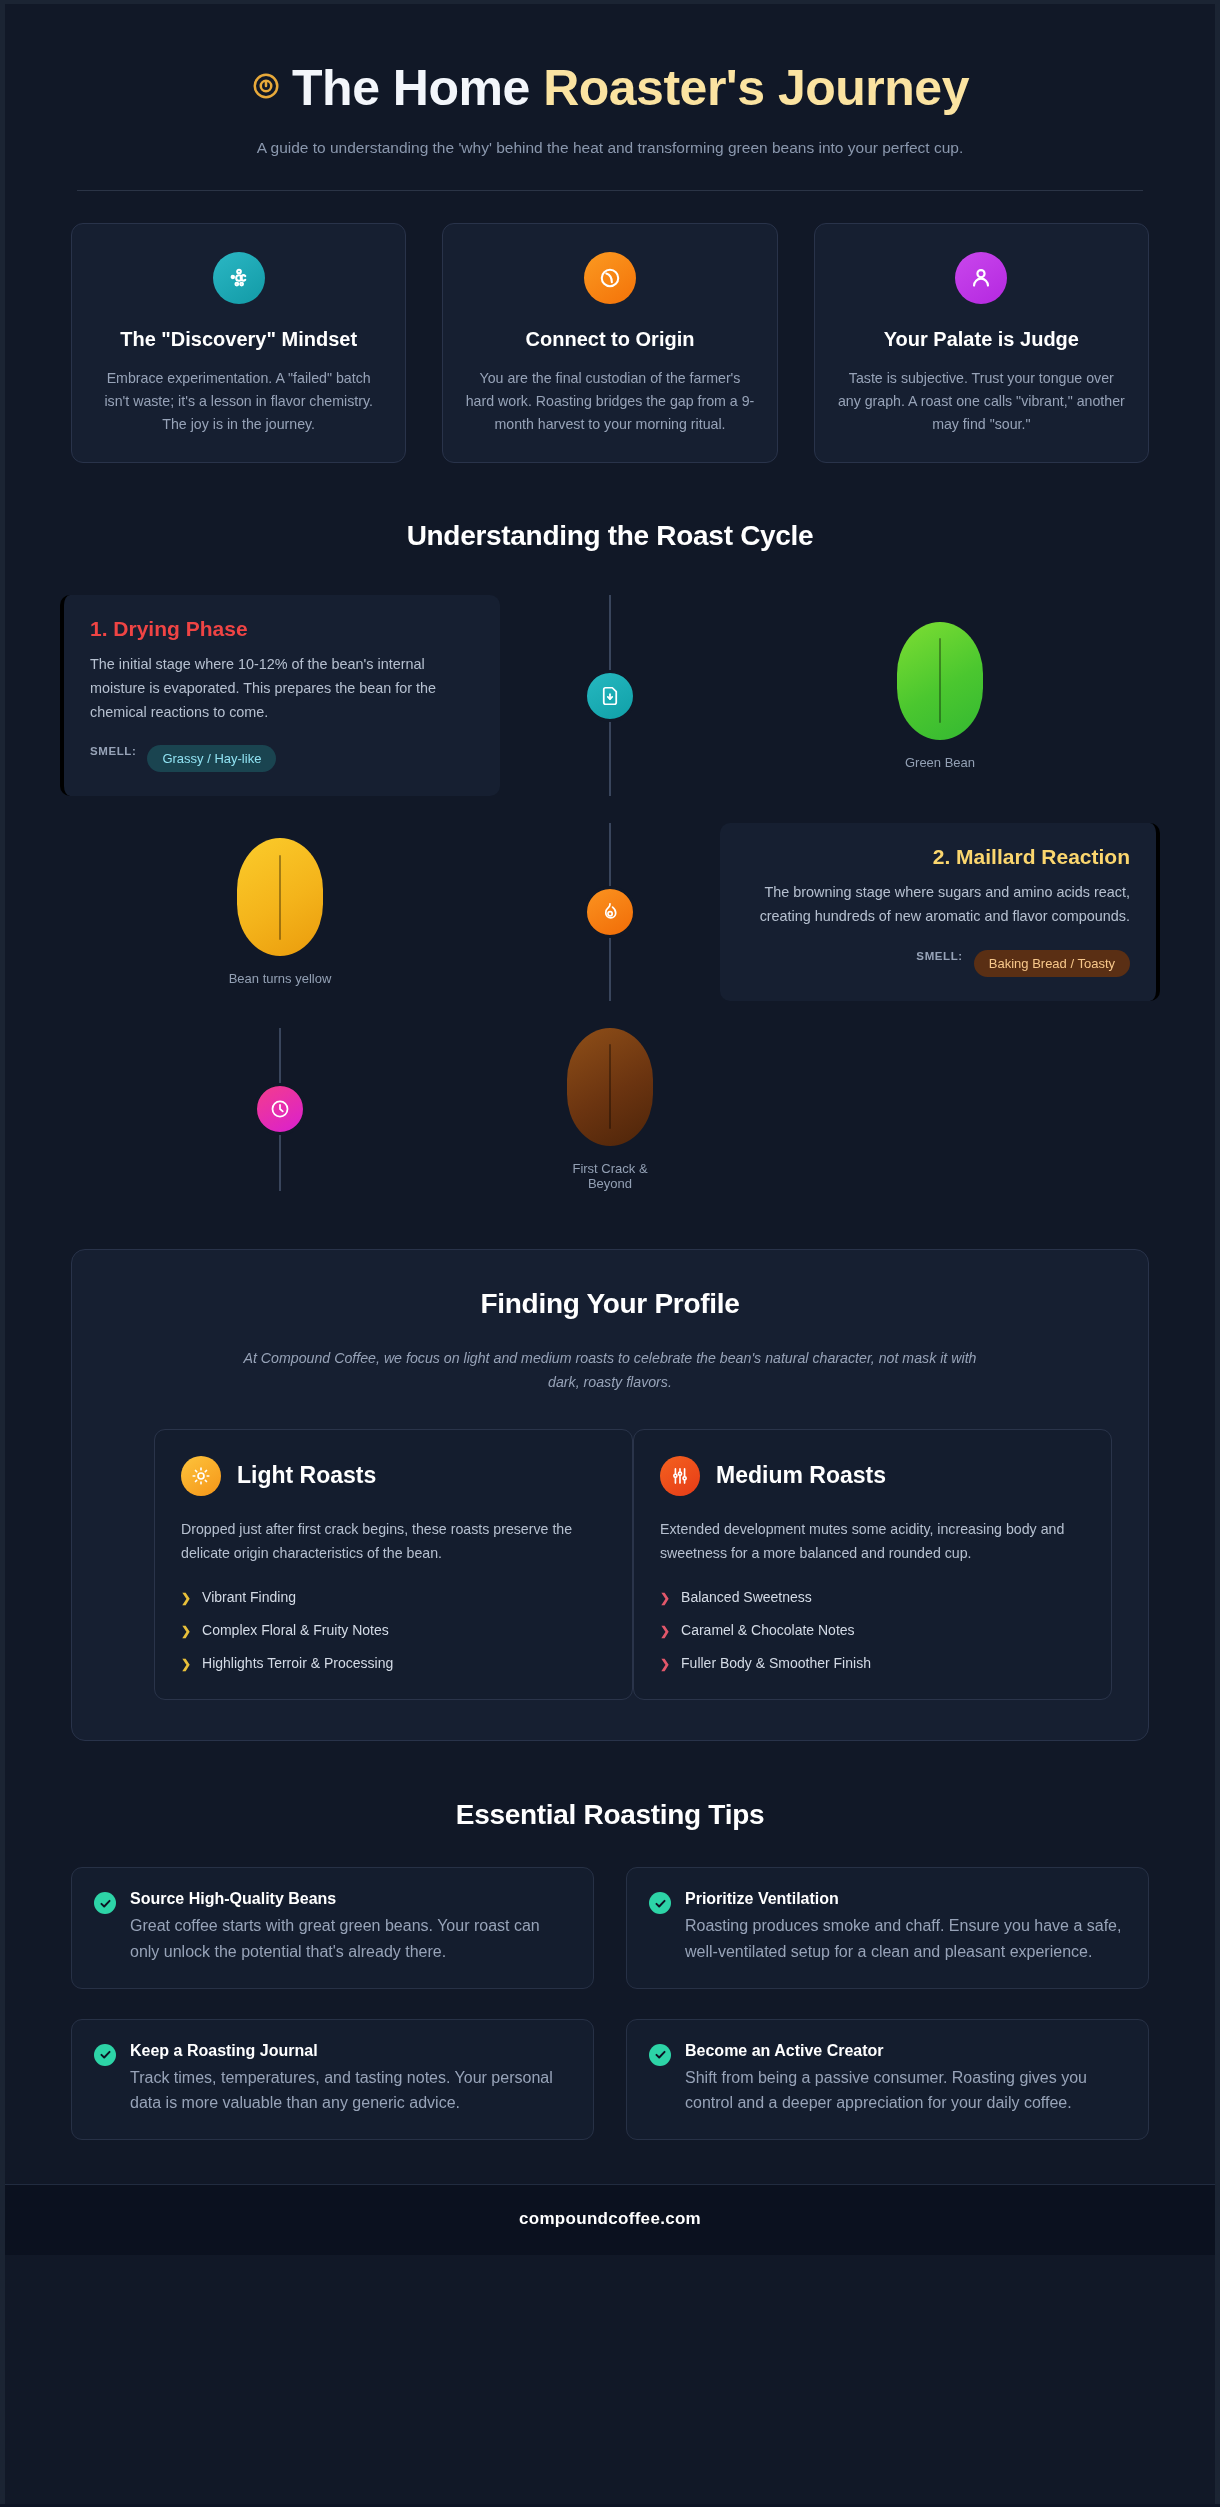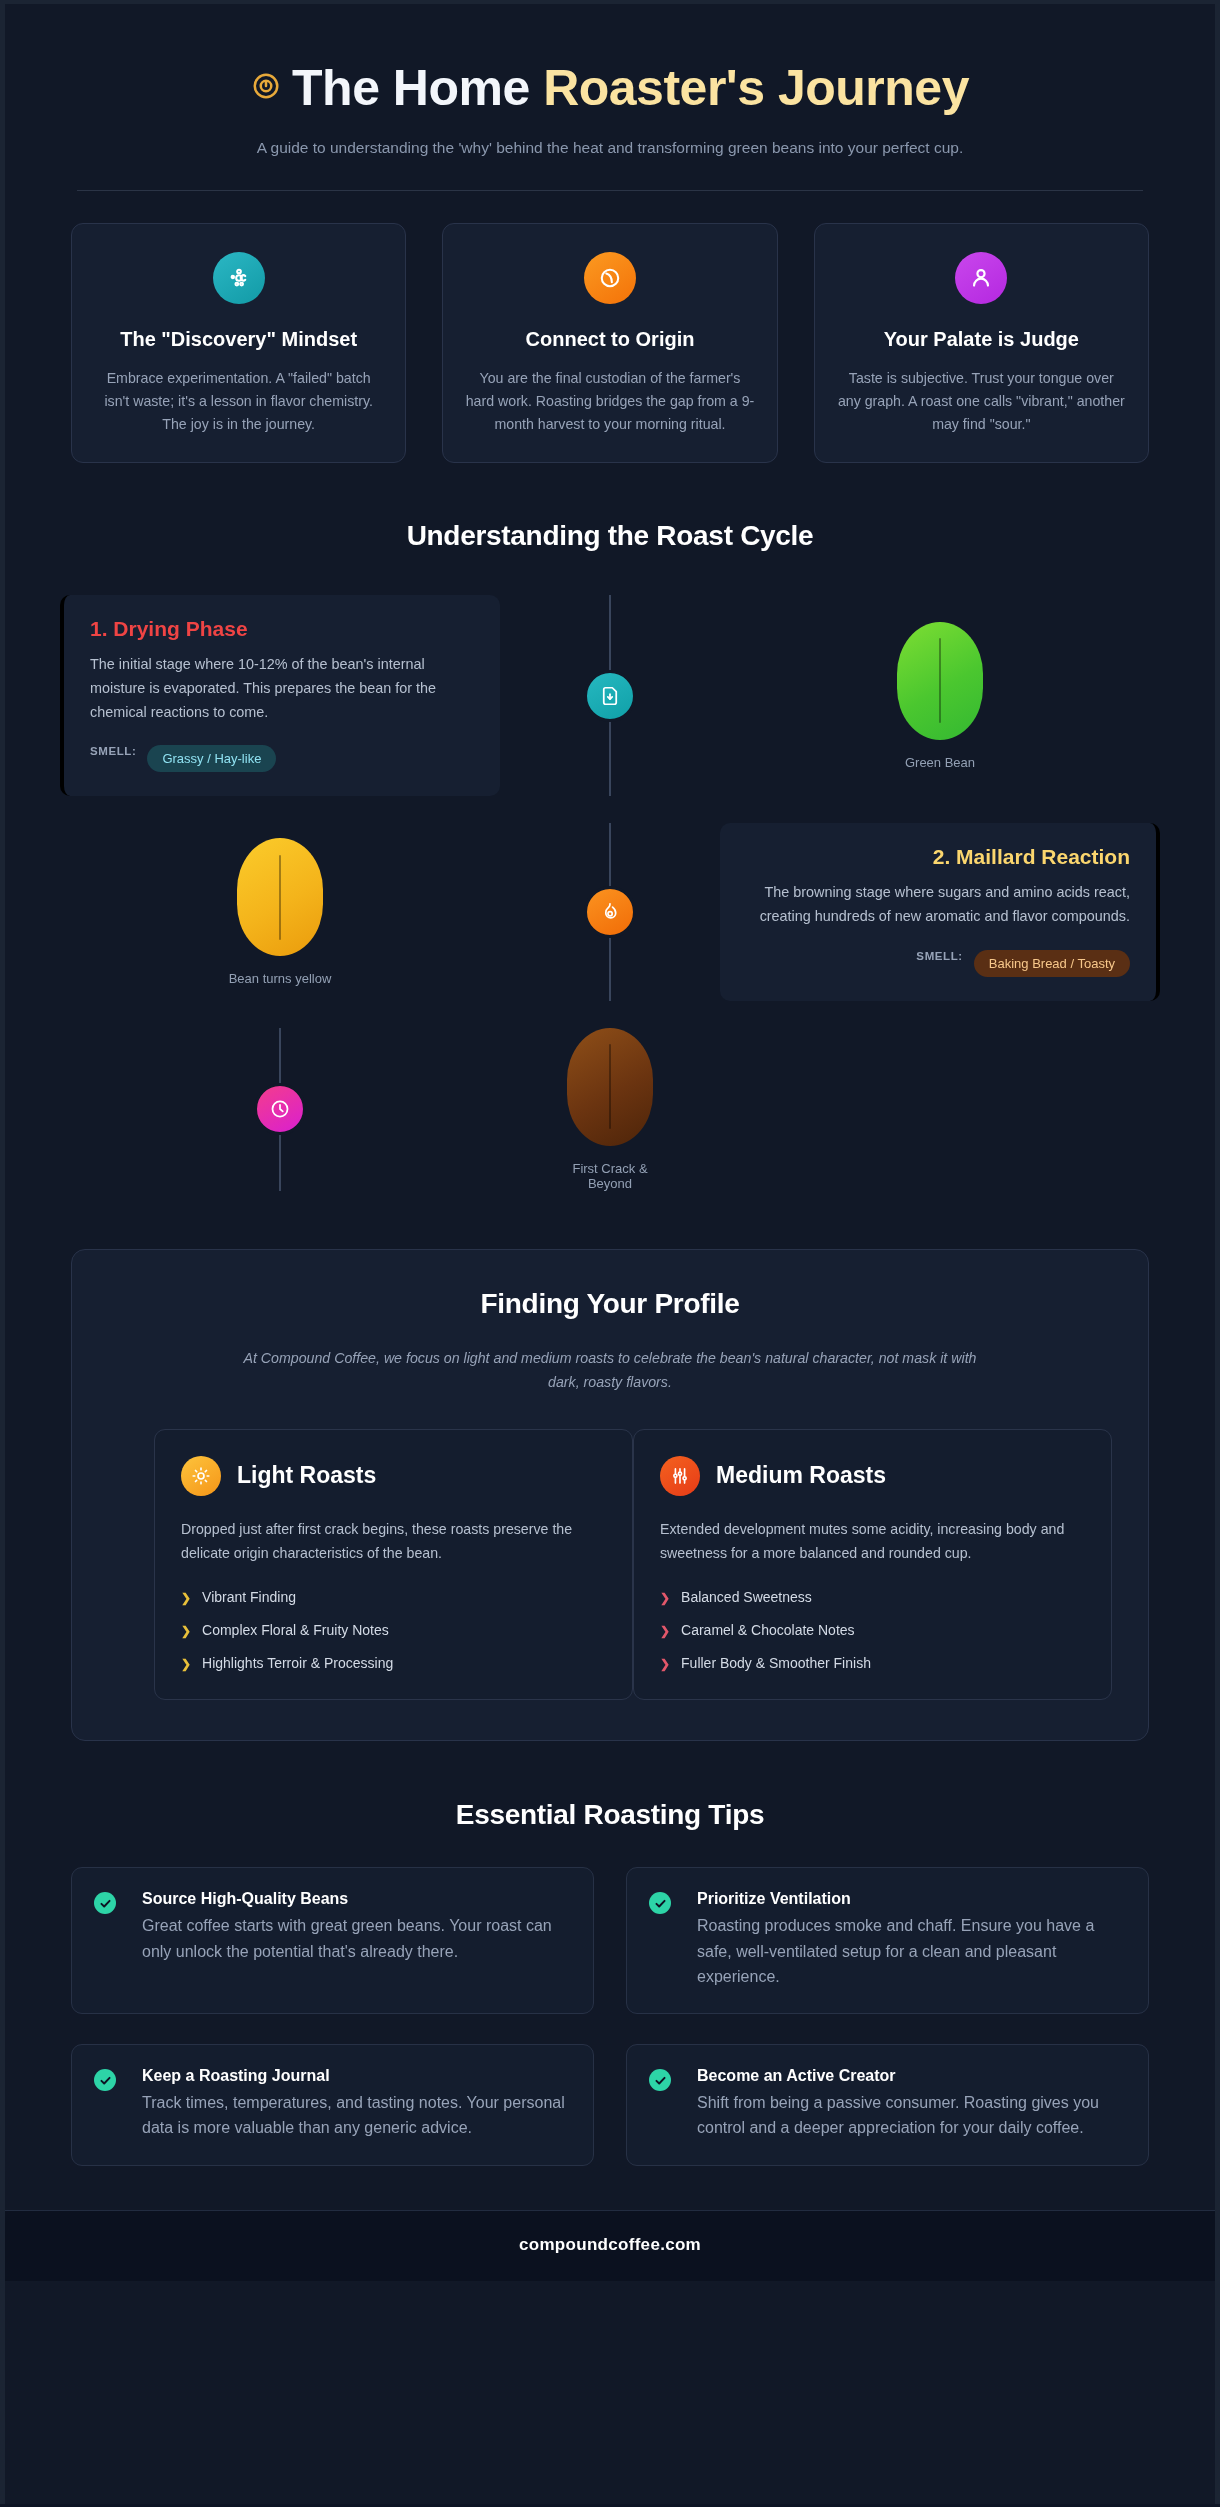--- a/index.html
+++ b/index.html
@@ -250,21 +250,21 @@
     grid-template-columns: 1fr 1fr;
     gap: 30px 32px;
     padding: 36px 66px 0 66px;
   }
   .tip-card {
     background: #141d2e;
     border: 1px solid #273146;
     border-radius: 11px;
     padding: 22px 24px 24px 22px;
     display: flex;
-    gap: 26px;
+    gap: 14px;
     min-height: 112px;
   }
   .check-icon {
     width: 22px; height: 22px;
     border-radius: 50%;
     background: #2dd4a7;
     display: flex; align-items: center; justify-content: center;
     flex: 0 0 auto;
     margin-top: 2px;
   }

